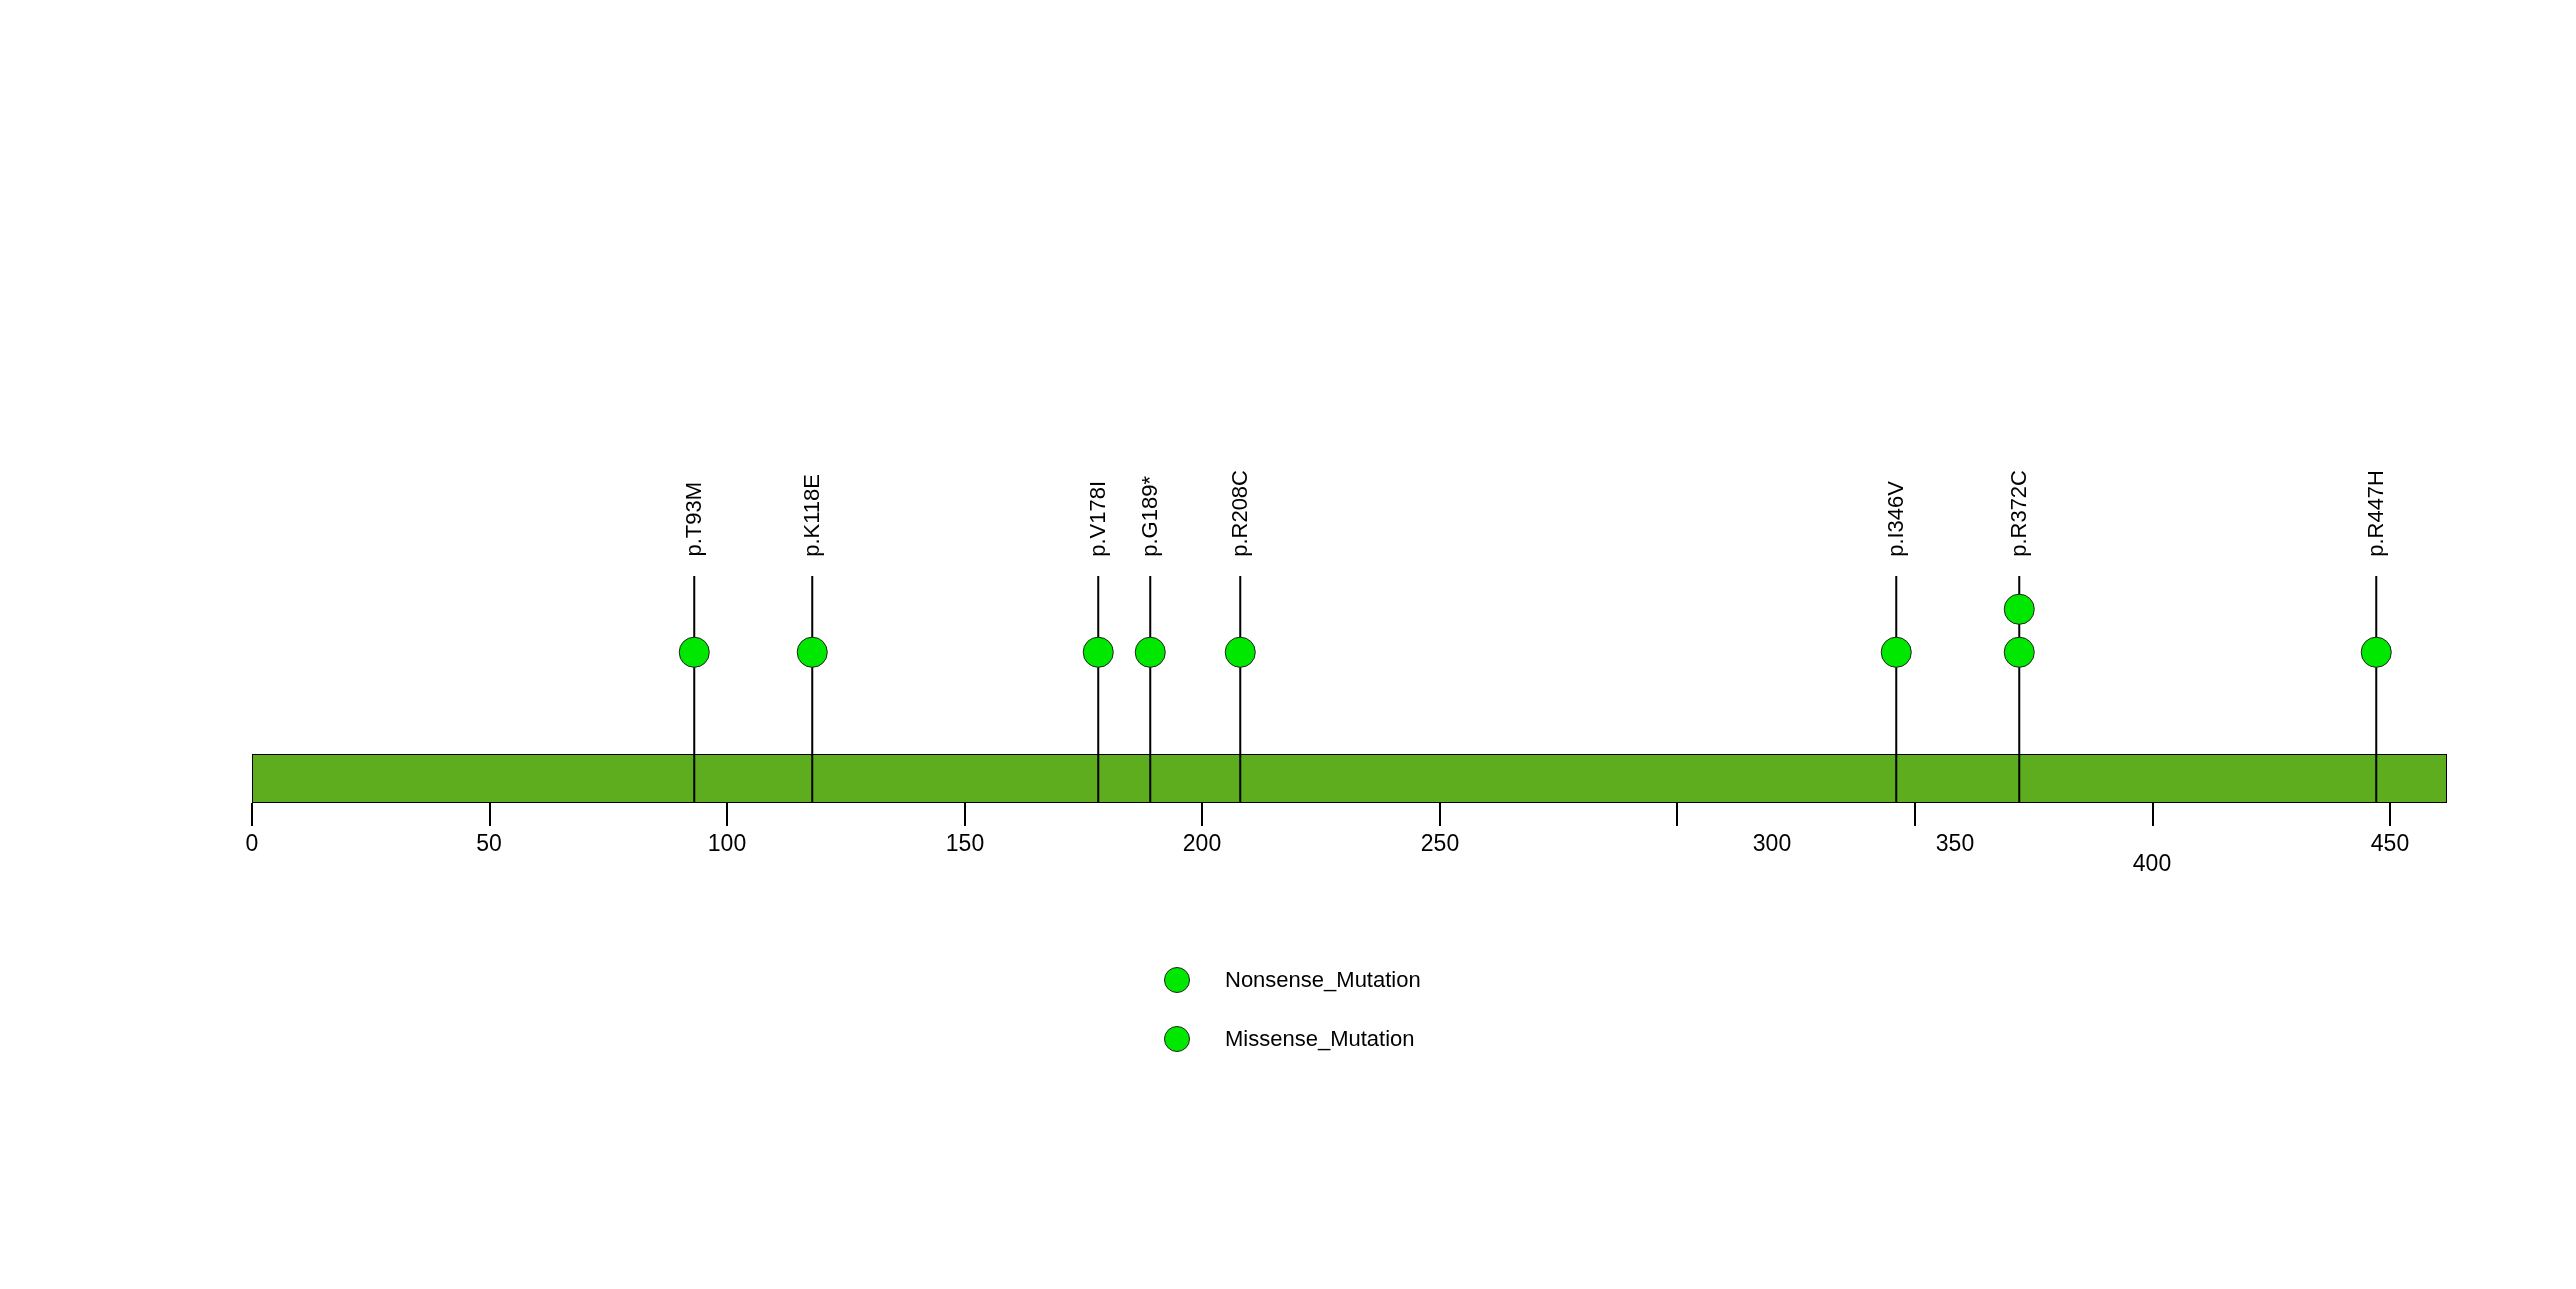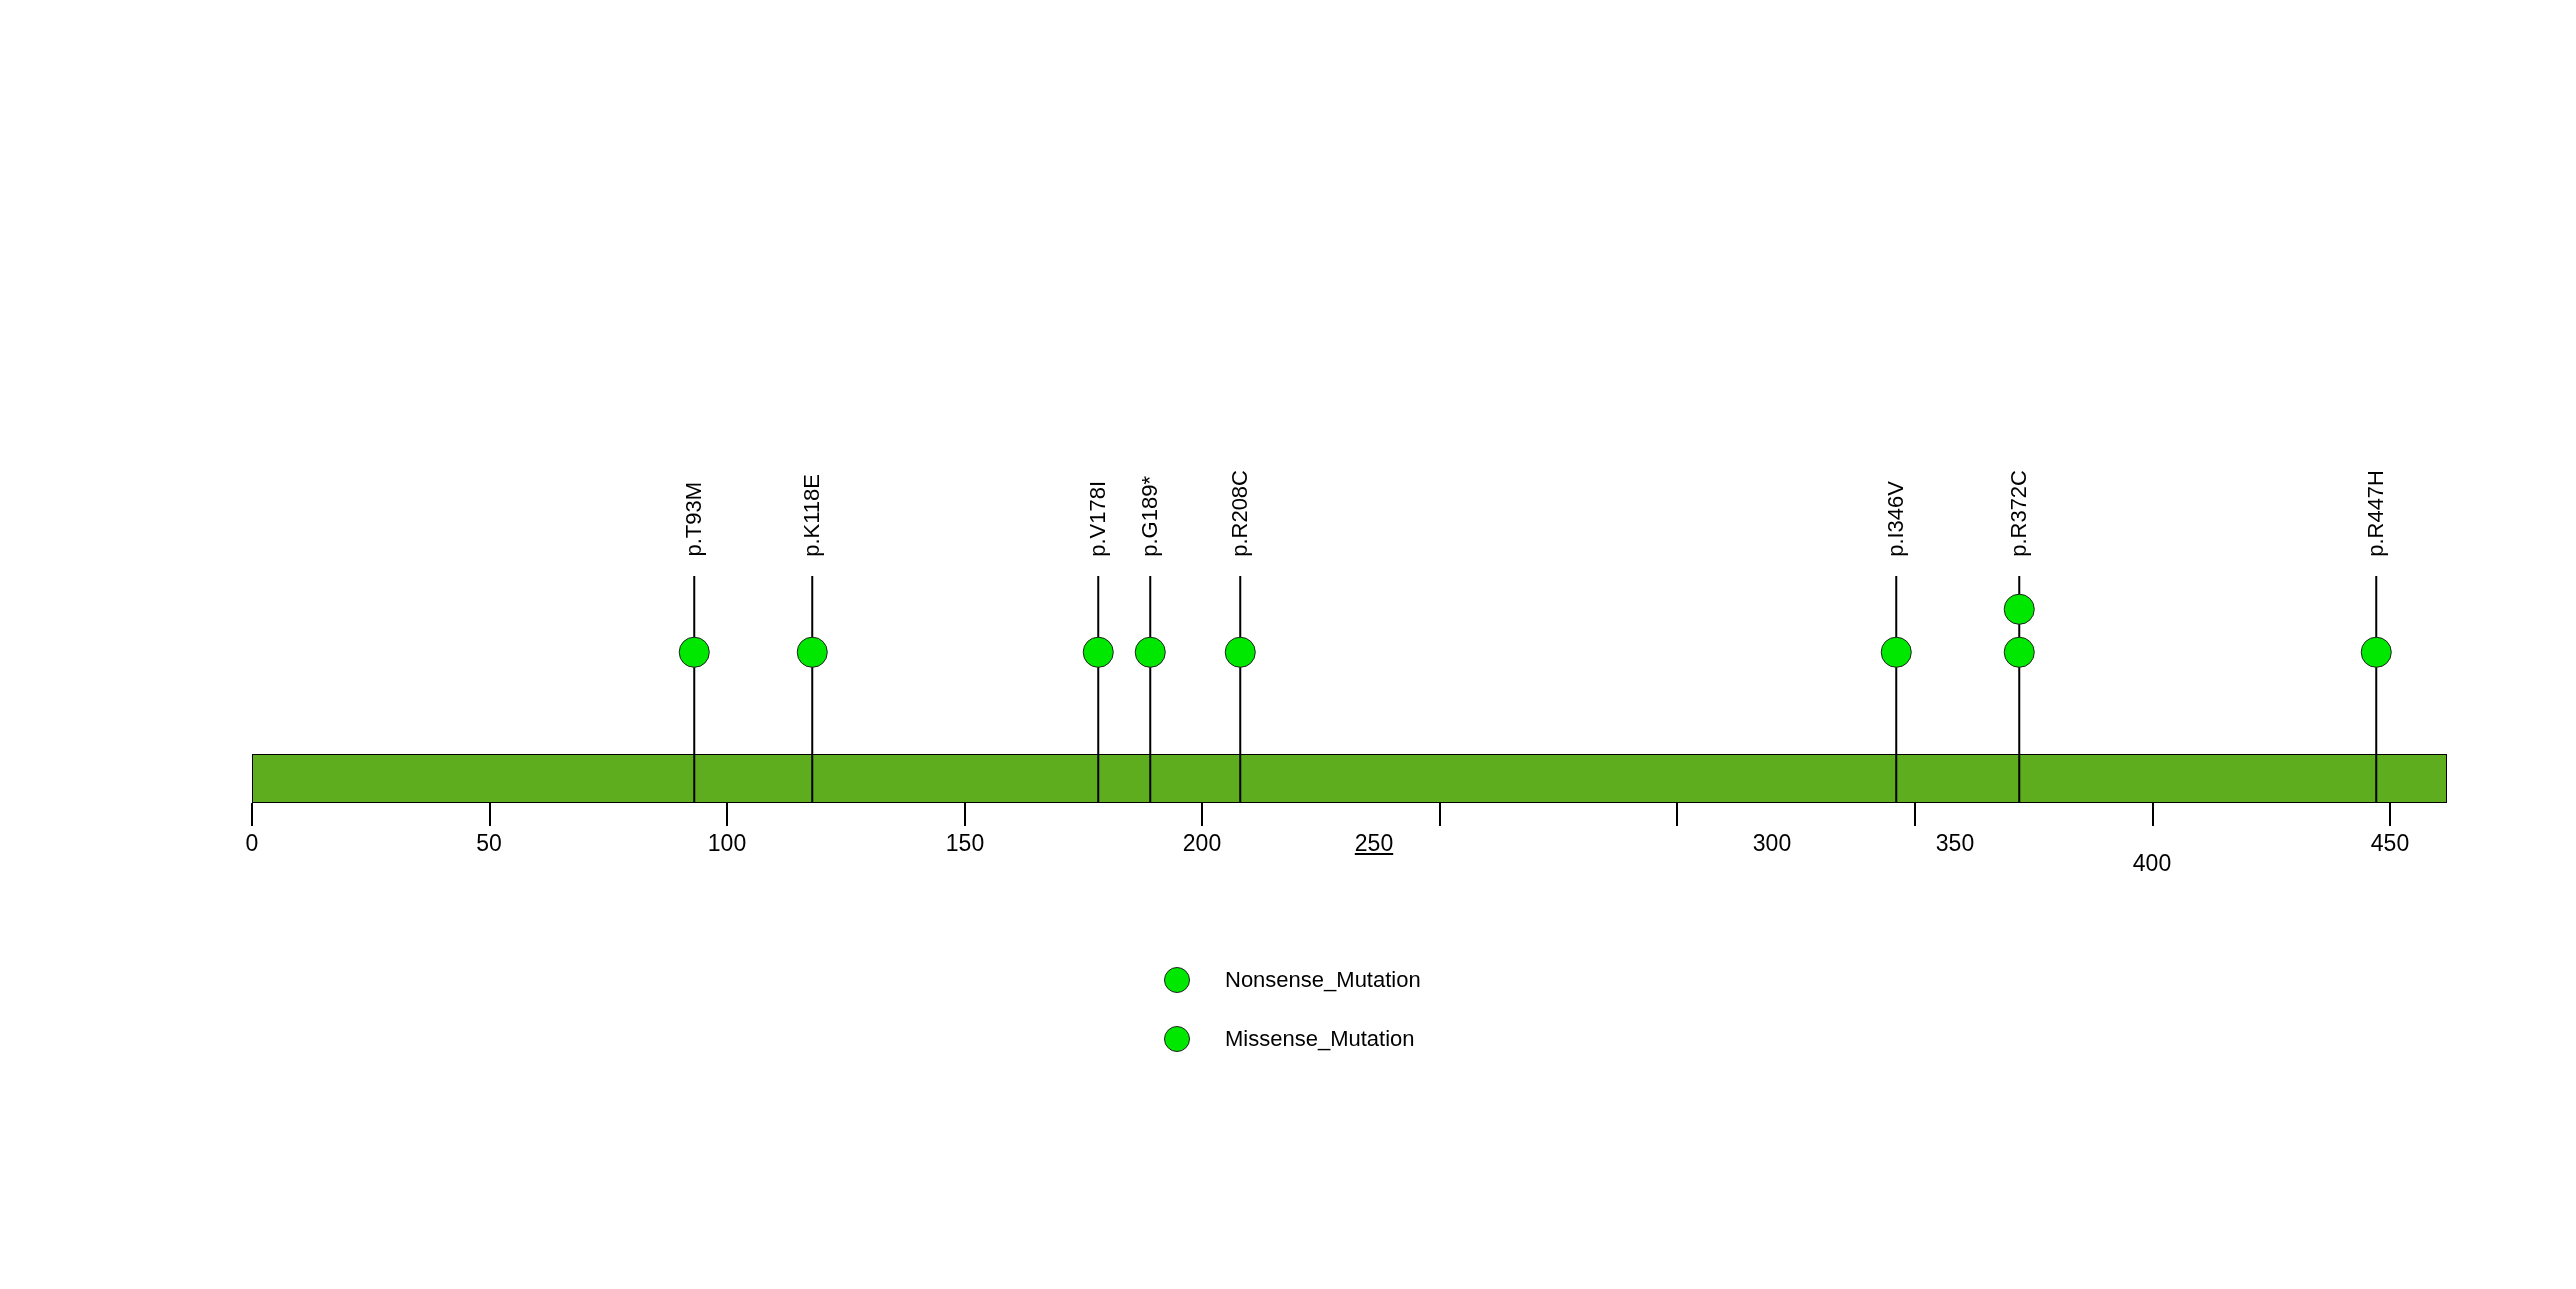--- a/index.html
+++ b/index.html
@@ -112,21 +112,21 @@
       <div class="axis-tick-label" style="left: 252px; top: 832px;">0</div>
       <div class="axis-tick" style="left: 489px; top: 803px; height: 23px;"></div>
       <div class="axis-tick-label" style="left: 489px; top: 832px; text-align: right;">50</div>
       <div class="axis-tick" style="left: 726px; top: 803px; height: 23px;"></div>
       <div class="axis-tick-label" style="left: 727px; top: 832px;">100</div>
       <div class="axis-tick" style="left: 964px; top: 803px; height: 23px;"></div>
       <div class="axis-tick-label" style="left: 965px; top: 832px;">150</div>
       <div class="axis-tick" style="left: 1201px; top: 803px; height: 23px;"></div>
       <div class="axis-tick-label" style="left: 1202px; top: 832px;">200</div>
       <div class="axis-tick" style="left: 1439px; top: 803px; height: 23px;"></div>
-      <div class="axis-tick-label" style="left: 1374px; top: 832px; text-decoration: underline;">250</div>
+      <div class="axis-tick-label" style="left: 1440px; top: 832px;">250</div>
       <div class="axis-tick" style="left: 1676px; top: 803px; height: 23px;"></div>
       <div class="axis-tick-label" style="left: 1772px; top: 832px;">300</div>
       <div class="axis-tick" style="left: 1914px; top: 803px; height: 23px;"></div>
       <div class="axis-tick-label" style="left: 1915px; top: 832px; margin-left: 40px;">350</div>
       <div class="axis-tick" style="left: 2152px; top: 803px; height: 23px;"></div>
       <div class="axis-tick-label" style="left: 2152px; top: 852px;">400</div>
       <div class="axis-tick" style="left: 2389px; top: 803px; height: 23px;"></div>
       <div class="axis-tick-label" style="left: 2390px; top: 832px;">450</div>
     </div>
 

